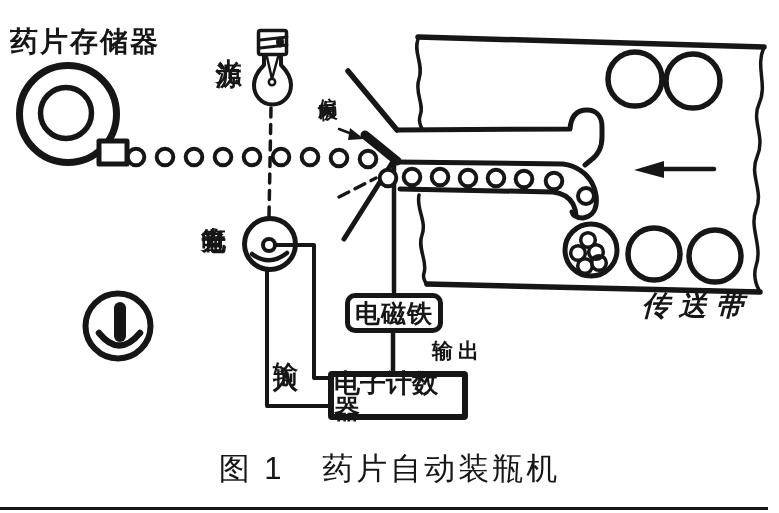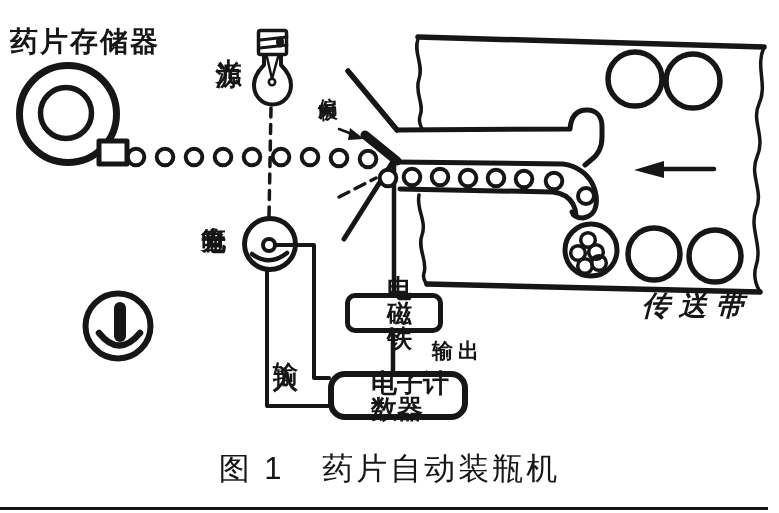--- a/index.html
+++ b/index.html
@@ -8,26 +8,26 @@
     position:relative;width:768px;height:513px;background:var(--paper);
     font-family:"Liberation Sans","DejaVu Sans",sans-serif;overflow:hidden;
   }
   .stage svg{position:absolute;left:0;top:0;}
   .lbl{
     position:absolute;color:var(--ink);font-weight:bold;line-height:1;
     white-space:nowrap;
   }
   .vlabel{writing-mode:vertical-rl;text-orientation:upright;}
   .box{
-    position:absolute;display:flex;align-items:center;justify-content:flex-end;
+    position:absolute;display:flex;align-items:center;justify-content:center;
     color:var(--ink);font-weight:bold;background:var(--paper);
-    border:5px solid var(--ink);box-sizing:border-box;line-height:1;padding-left:37px;
+    border:5px solid var(--ink);box-sizing:border-box;line-height:1;
   }
   .box-electromagnet{left:345px;top:293px;width:98px;height:40px;border-radius:10px;font-size:25px;letter-spacing:1px;}
-  .box-counter{left:328px;top:371px;width:140px;height:49px;border-width:6px;border-radius:17px;font-size:26px;}
+  .box-counter{left:328px;top:371px;width:140px;height:49px;border-width:6px;border-radius:4px;font-size:26px;}
   .lbl-storage{left:10px;top:28px;font-size:28px;letter-spacing:2px;}
   .lbl-light-source{left:216px;top:38px;font-size:26px;letter-spacing:4px;}
   .lbl-deflector{left:317px;top:83px;font-size:19px;letter-spacing:2px;transform:rotate(-4deg);}
   .lbl-phototube{left:201px;top:206px;font-size:25px;letter-spacing:1px;}
   .lbl-input{left:273px;top:342px;font-size:25px;letter-spacing:3px;}
   .lbl-output{left:396px;top:340px;font-size:21px;letter-spacing:5px;margin-left:36px;}
   .lbl-conveyor{left:644px;top:292px;font-size:28px;letter-spacing:9px;transform:skewX(-15deg);}
   .caption{
     position:absolute;left:0;top:449px;width:779px;text-align:center;
     font-size:31px;font-weight:normal;color:var(--ink);letter-spacing:3px;line-height:1.3;

